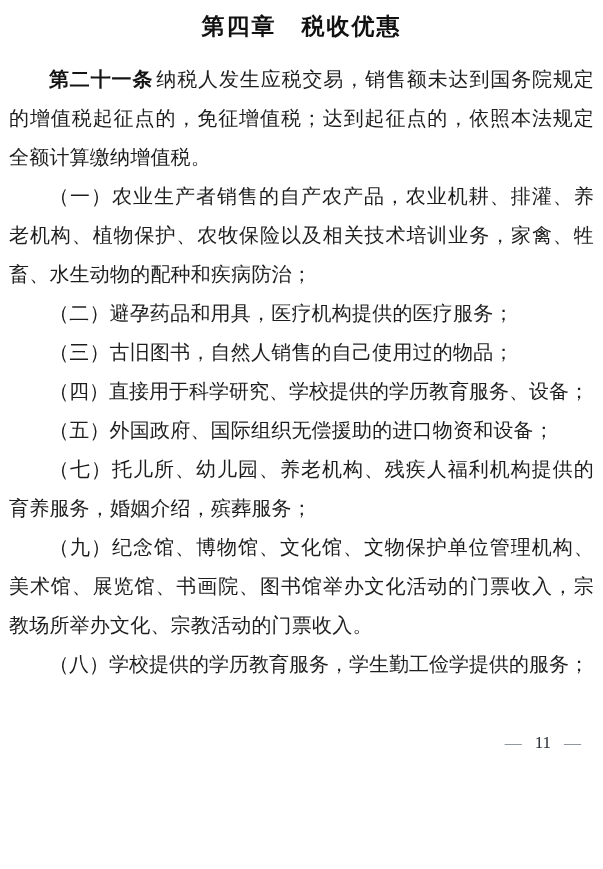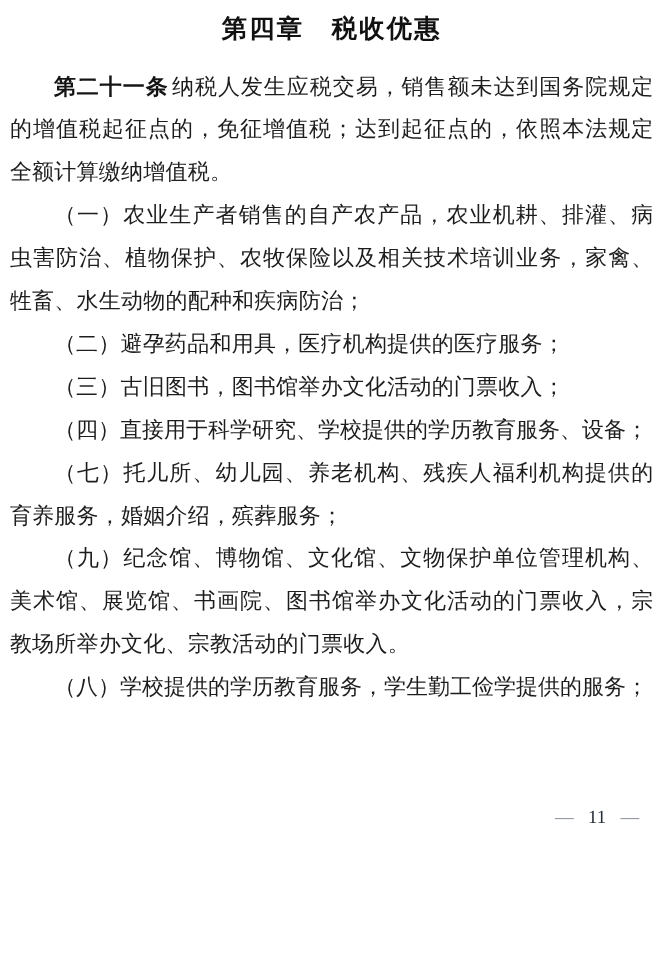--- a/index.html
+++ b/index.html
@@ -83,24 +83,25 @@
 
     <h1 class="chapter-title">第四章　税收优惠</h1>
 
     <div class="body-text">
 
       <p class="para">
         <span class="article-label">第二十一条</span><span>纳税人发生应税交易，销售额未达到国务院规定的增值税起征点的，免征增值税；达到起征点的，依照本法规定全额计算缴纳增值税。</span>
       </p>
 
 
-      <p class="para">（一）农业生产者销售的自产农产品，农业机耕、排灌、病虫害防治、植物保护、农牧保险以及相关技术培训业务，家禽、牲畜、水生动物的配种和疾病防治；</p>
+      <p class="para">（一）农业生产者销售的自产农产品，农业机耕、排灌、养老机构、植物保护、农牧保险以及相关技术培训业务，家禽、牲畜、水生动物的配种和疾病防治；</p>
       <p class="para">（二）避孕药品和用具，医疗机构提供的医疗服务；</p>
-      <p class="para">（三）古旧图书，图书馆举办文化活动的门票收入；</p>
+      <p class="para">（三）古旧图书，自然人销售的自己使用过的物品；</p>
       <p class="para ls0">（四）直接用于科学研究、学校提供的学历教育服务、设备；</p>
+      <p class="para">（五）外国政府、国际组织无偿援助的进口物资和设备；</p>
       <p class="para">（七）托儿所、幼儿园、养老机构、残疾人福利机构提供的育养服务，婚姻介绍，殡葬服务；</p>
       <p class="para">（九）纪念馆、博物馆、文化馆、文物保护单位管理机构、美术馆、展览馆、书画院、图书馆举办文化活动的门票收入，宗教场所举办文化、宗教活动的门票收入。</p>
       <p class="para ls0">（八）学校提供的学历教育服务，学生勤工俭学提供的服务；</p>
 
     </div>
   </div>
 
   <div class="footer">
     <span class="dash">—</span><span class="page-number">11</span><span class="dash">—</span>
   </div>

